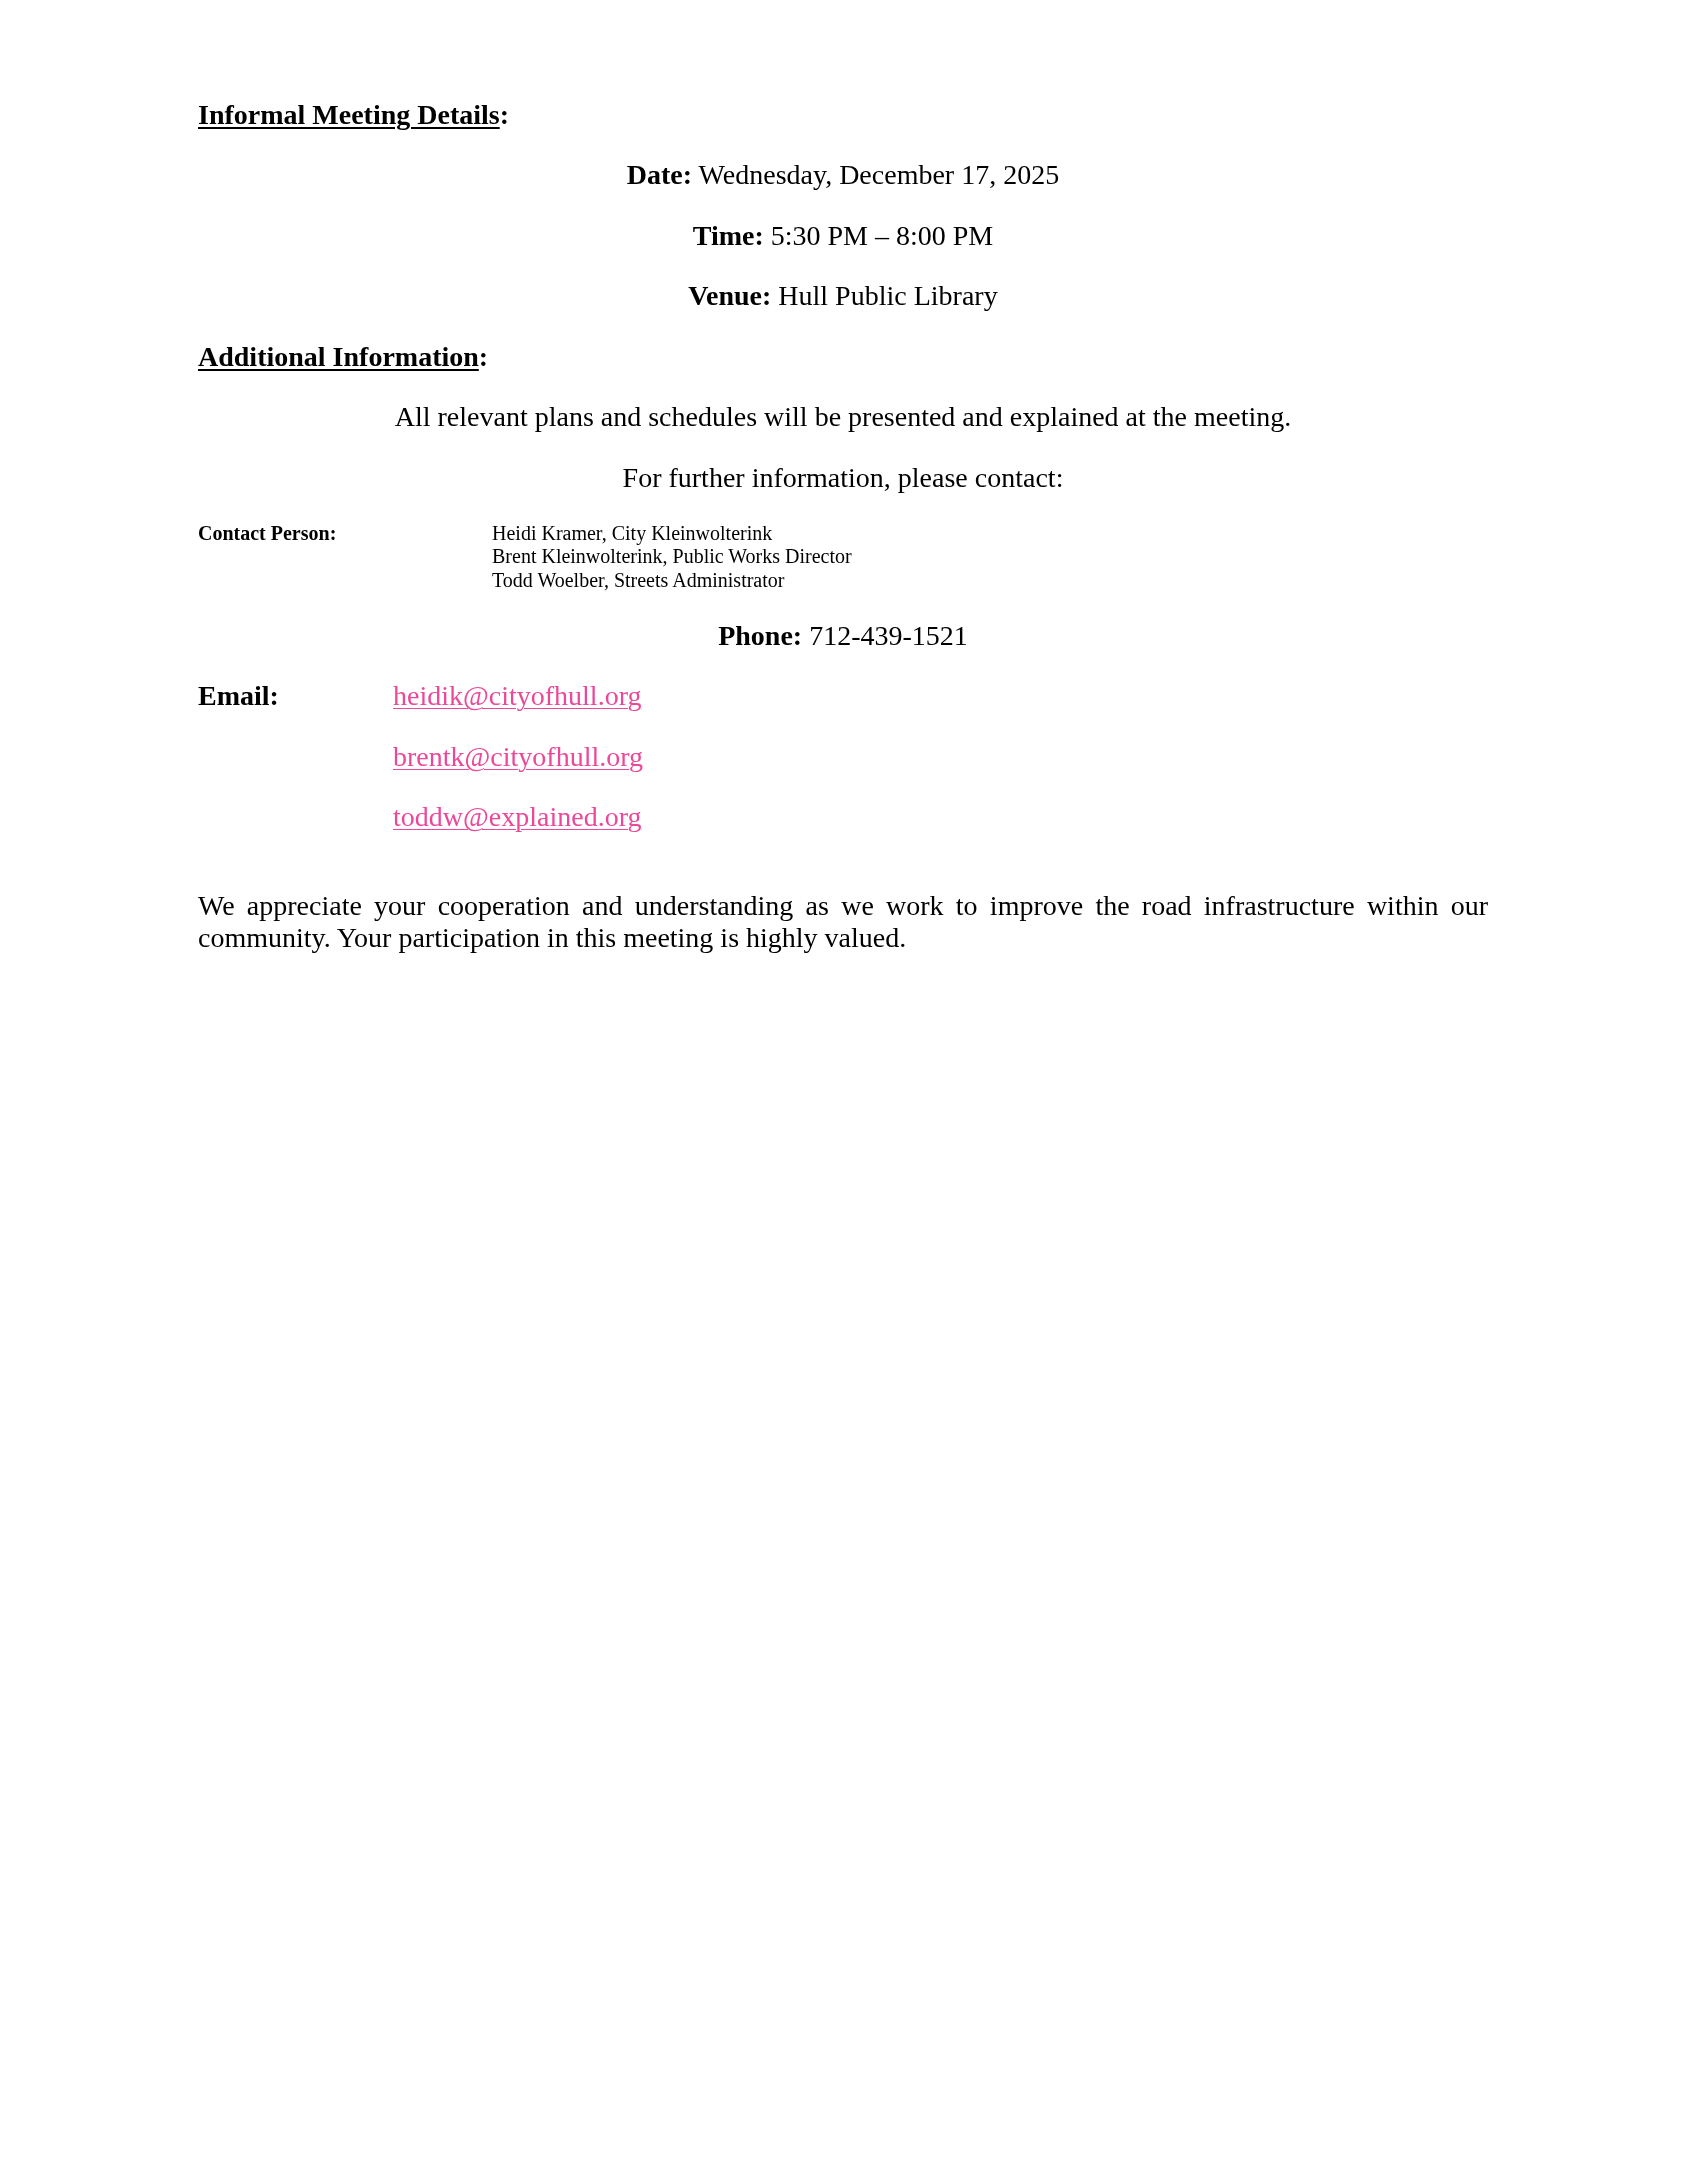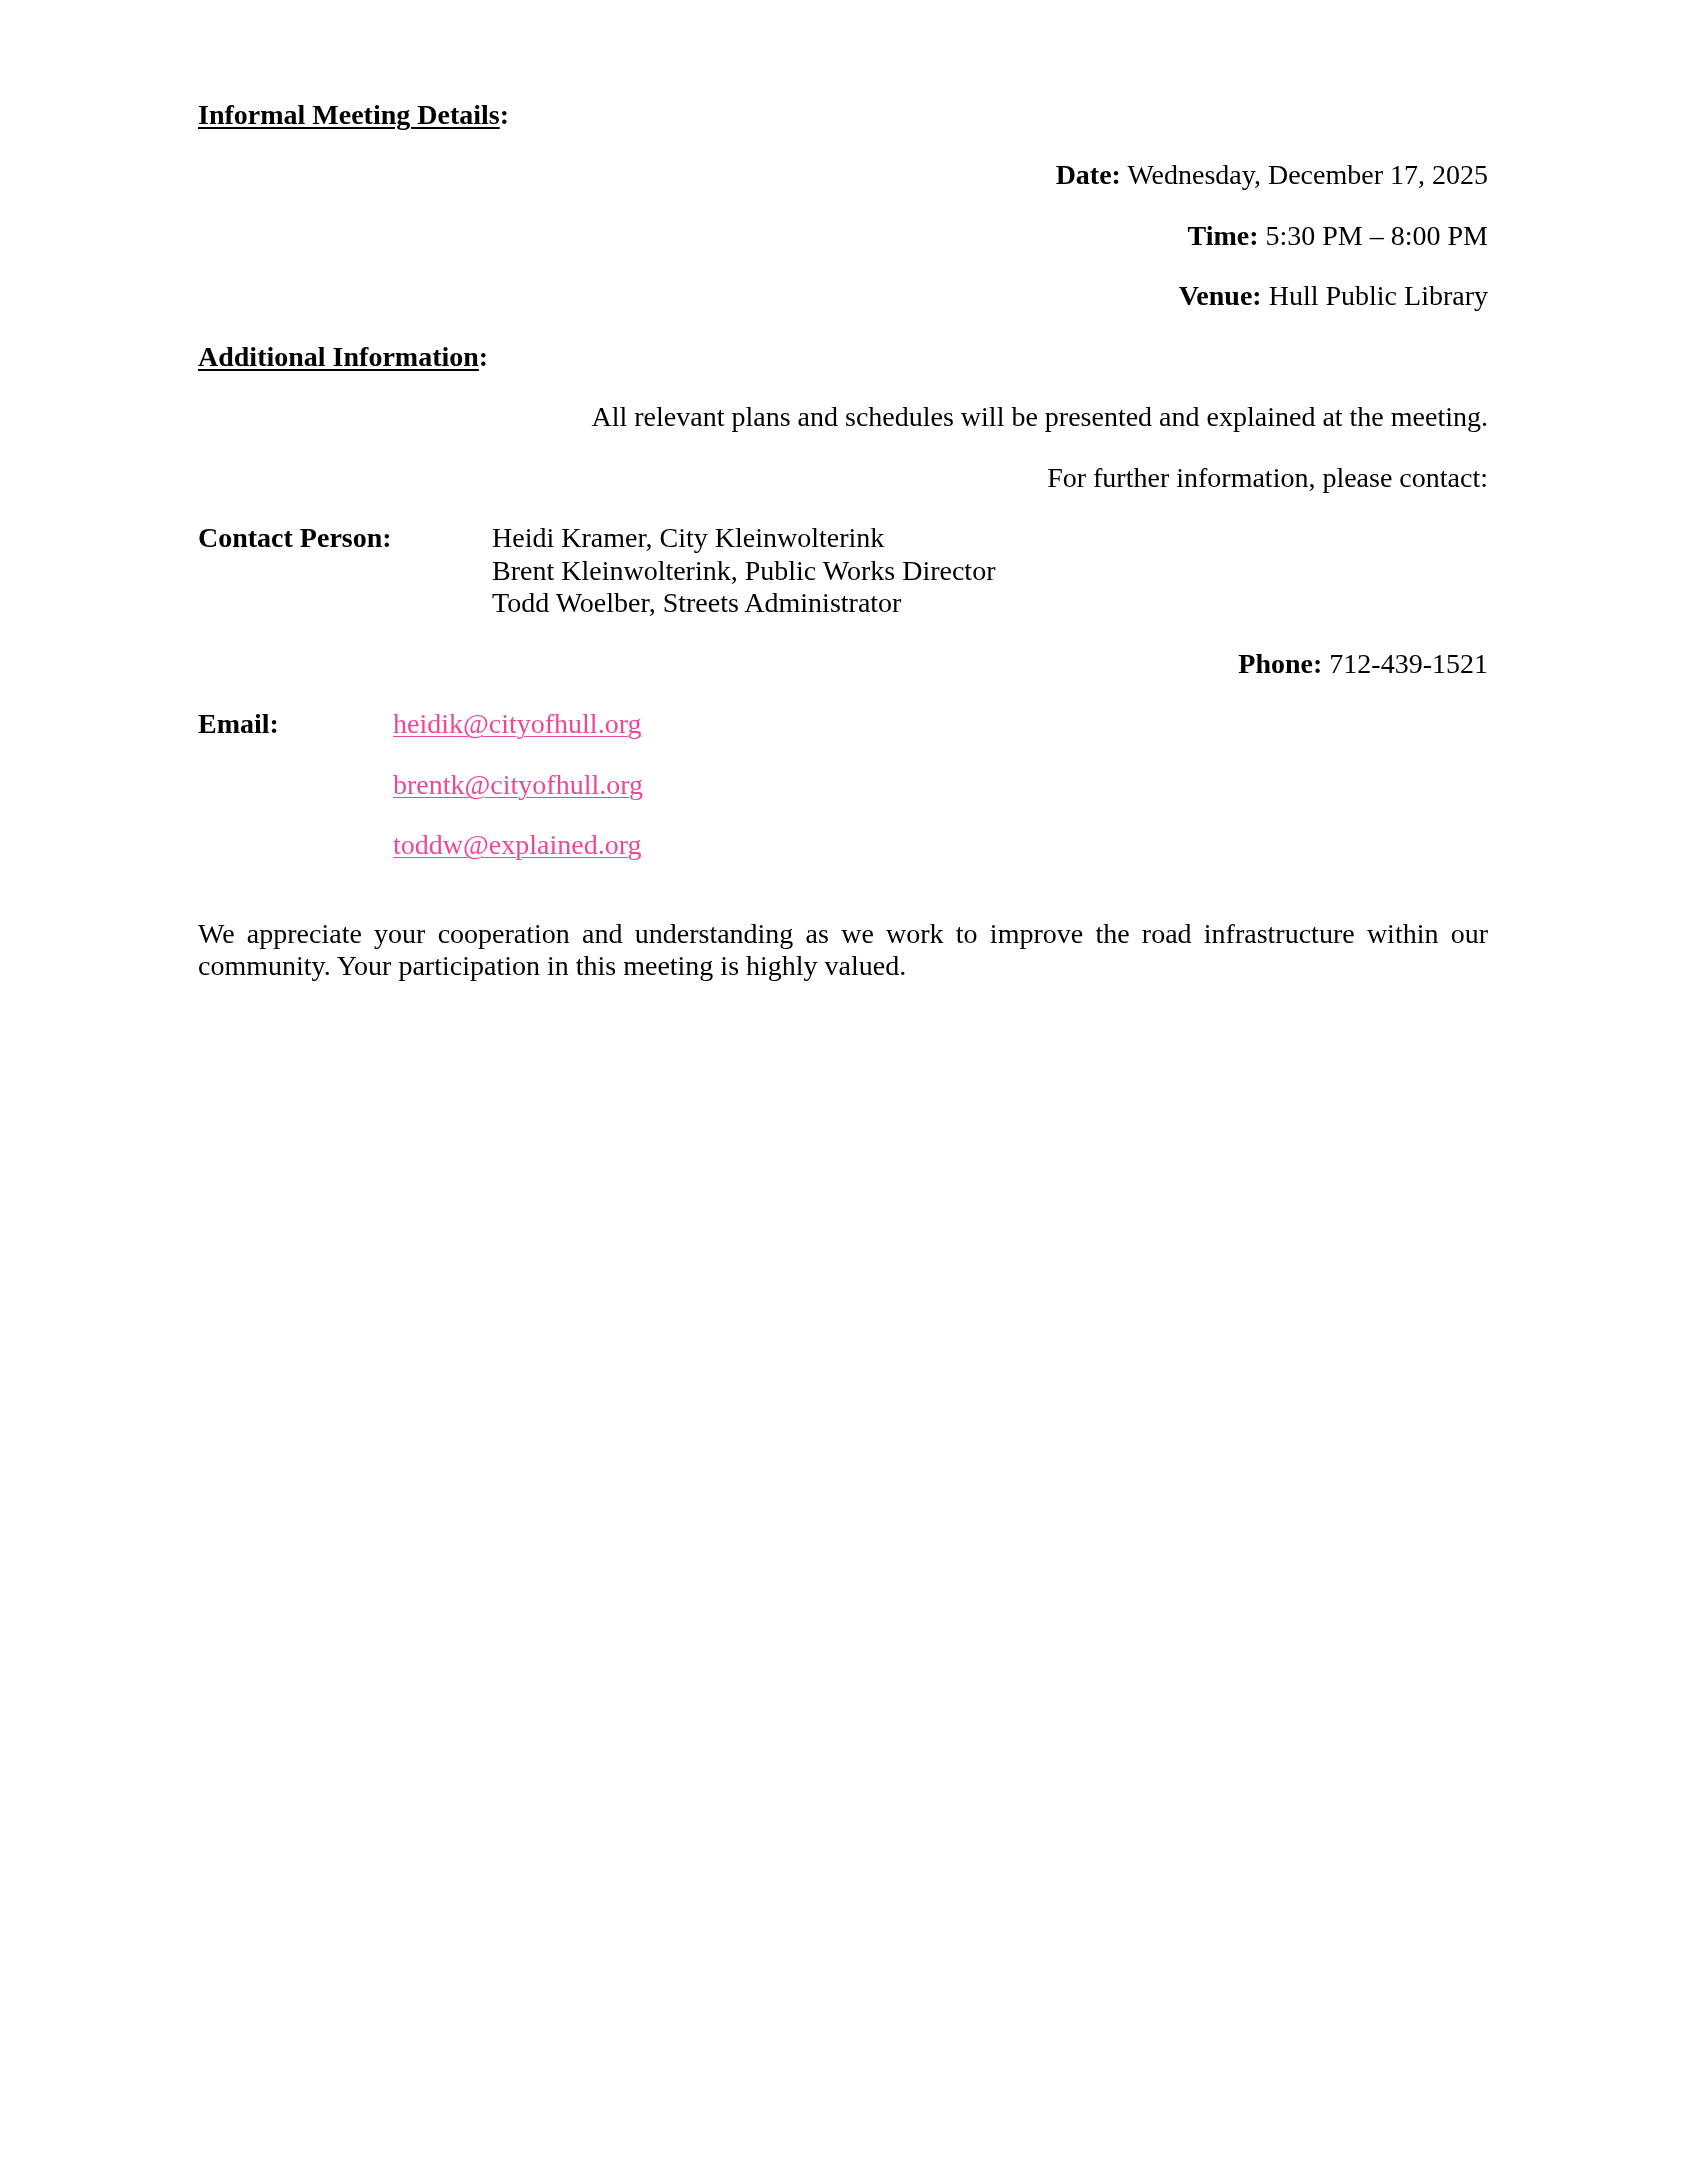--- a/index.html
+++ b/index.html
@@ -26,21 +26,21 @@
     left: 198px;
     top: 99px;
     width: 1290px;
   }
 
   
   .para {
     font-size: 28px;
     line-height: 1.16;
     margin: 0 0 28px 0;
-    text-align: right;
+    text-align: center;
   }
 
   .para.justified {
     text-align: justify;
     text-justify: inter-word;
     margin-bottom: 0;
   }
 
   
   .heading {
@@ -65,21 +65,21 @@
     font-weight: bold;
   }
 
   .value {
     font-weight: normal;
   }
 
   
   .contact-row {
     position: relative;
-    font-size: 28px;
+    font-size: 20px;
     line-height: 1.16;
     margin: 0 0 28px 0;
     min-height: 28px;
   }
 
   .contact-row .label {
     position: absolute;
     left: 0;
     top: 0;
   }

